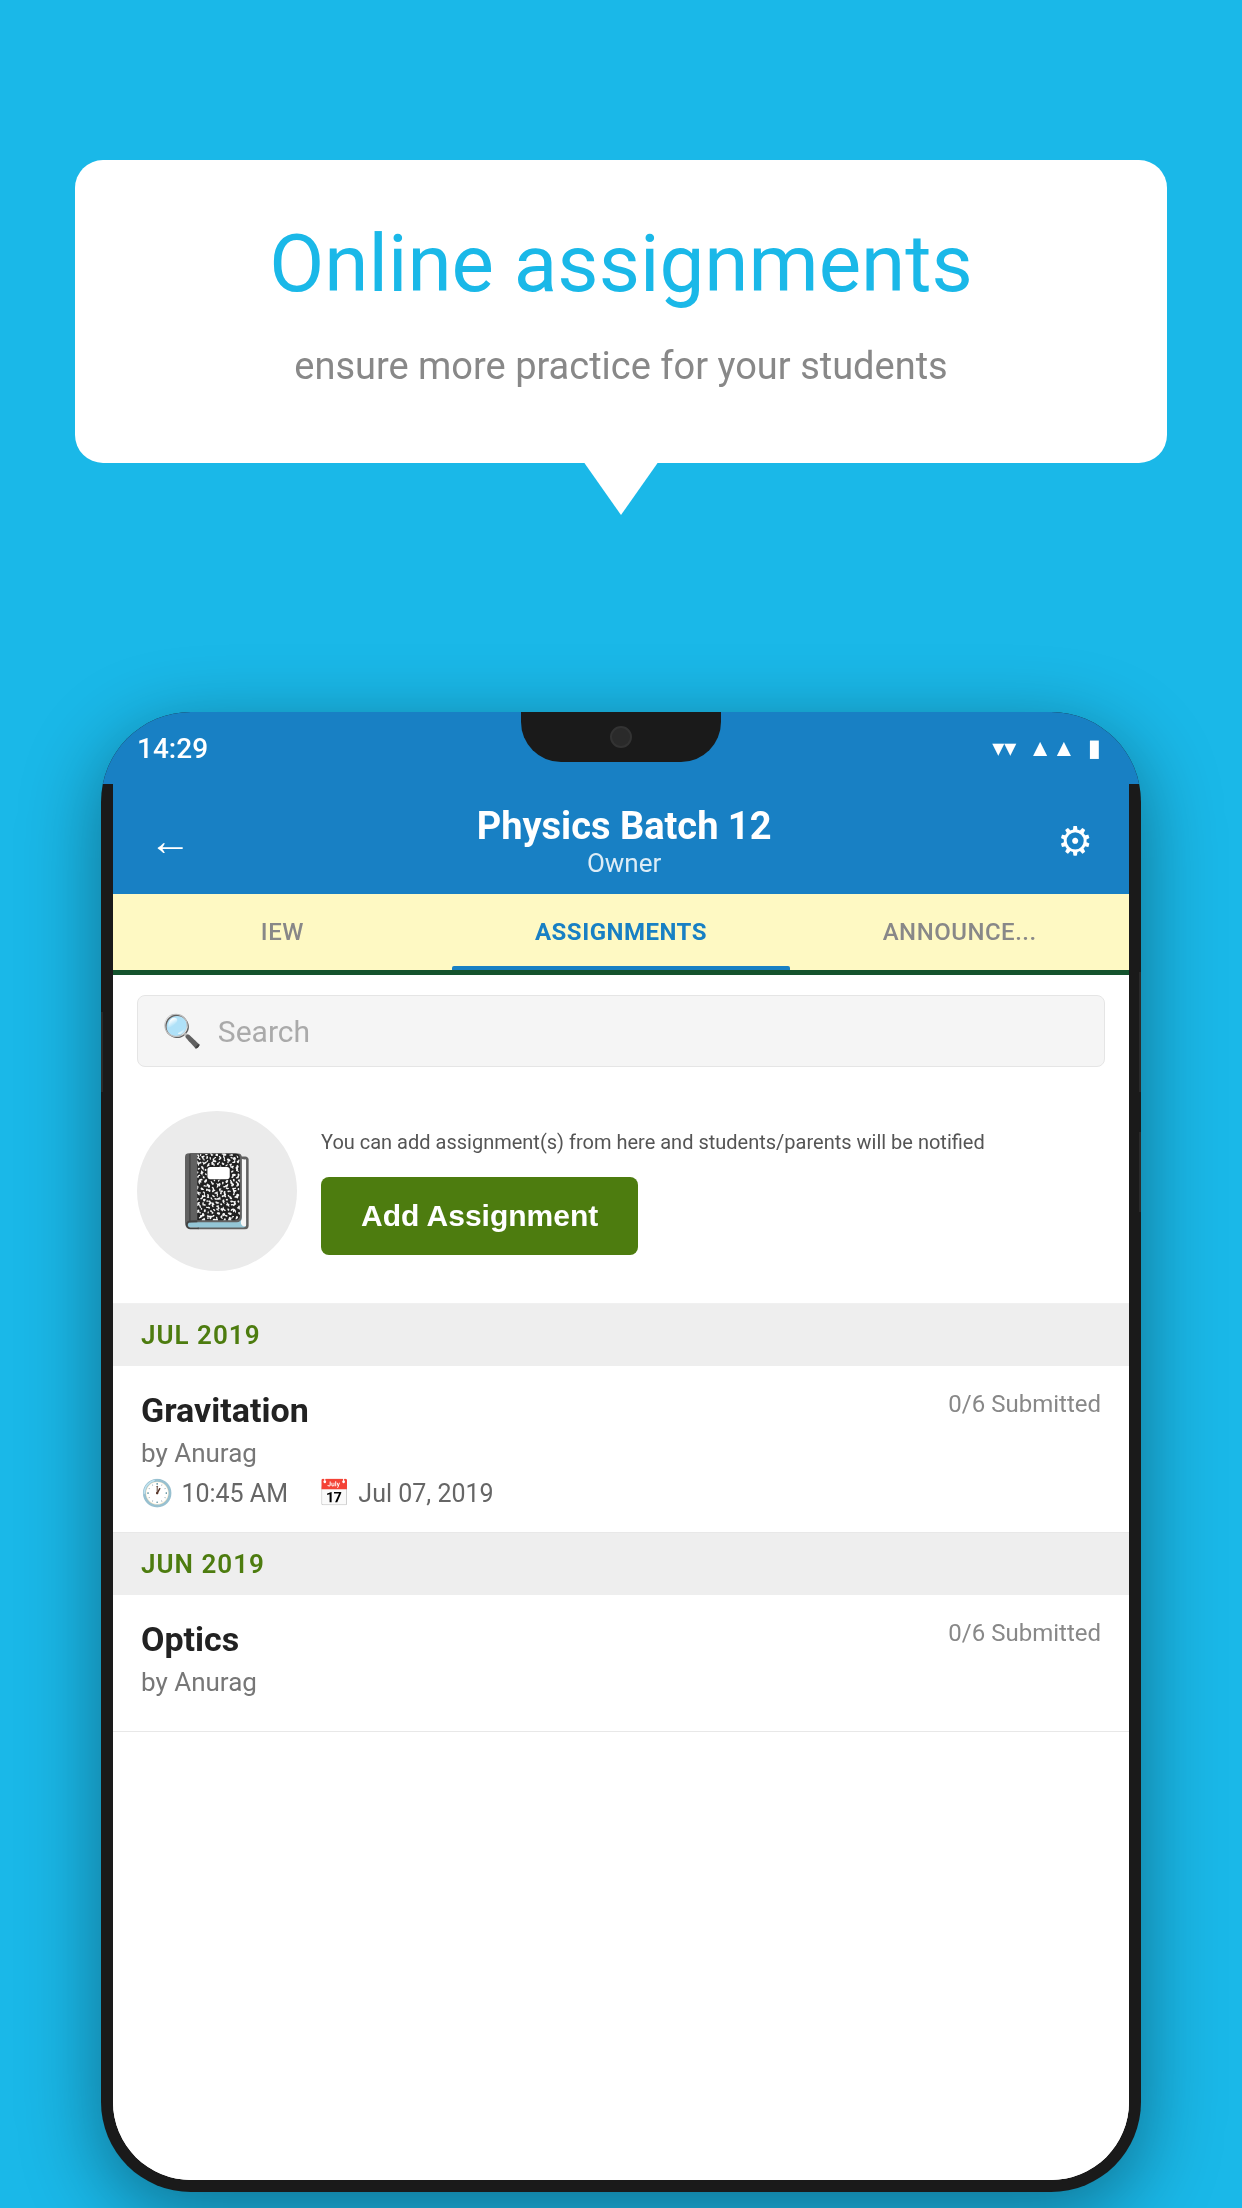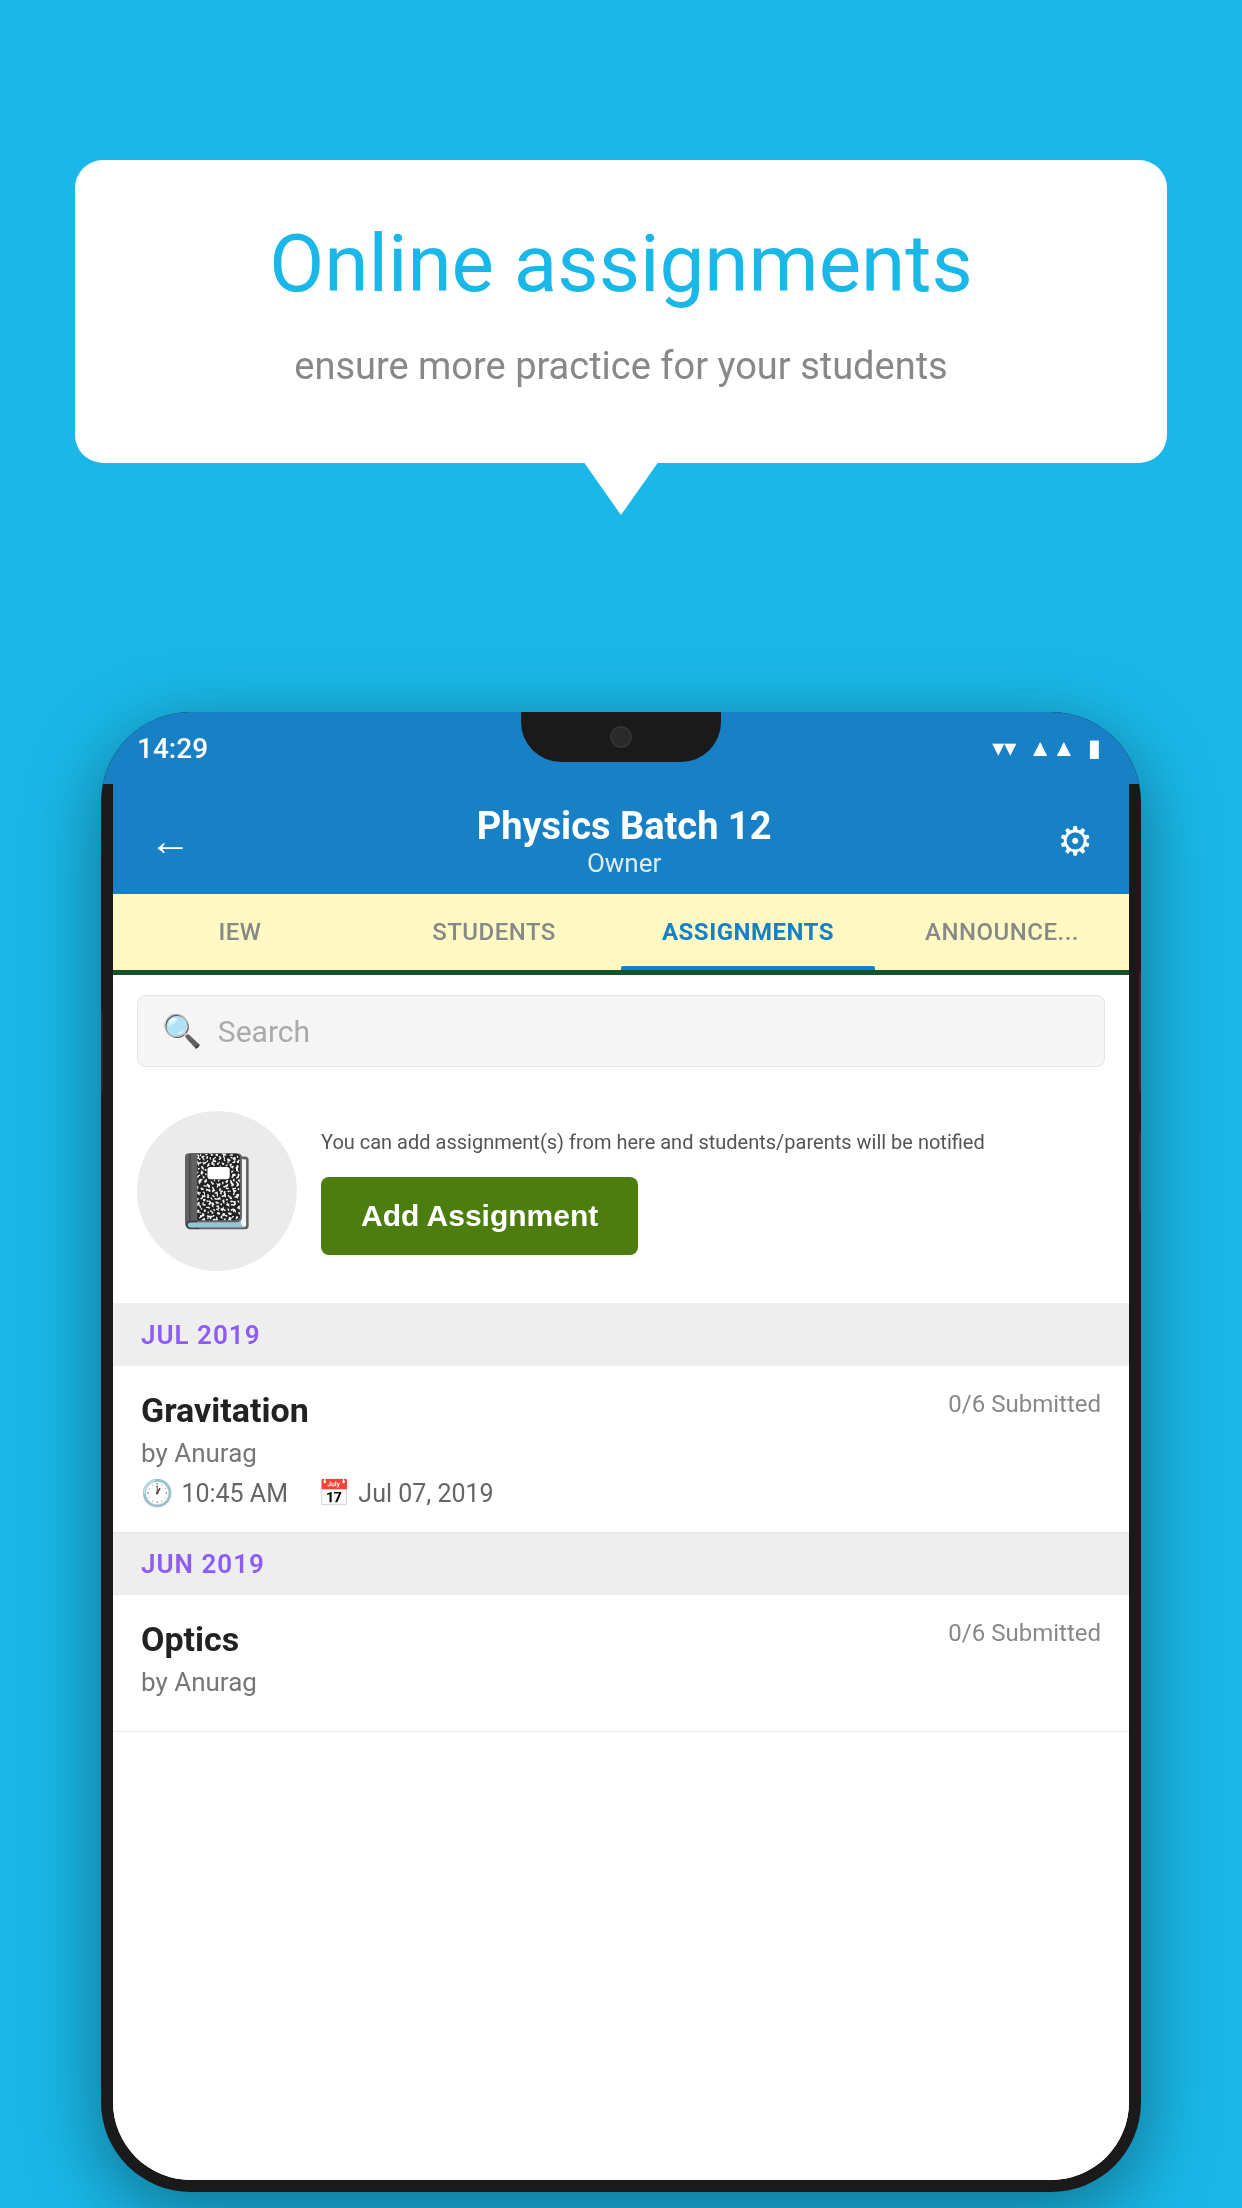--- a/index.html
+++ b/index.html
@@ -298,21 +298,21 @@
       font-weight: 600;
       cursor: pointer;
     }
 
     
     .month-header {
       background: #eeeeee;
       padding: 16px 28px;
       font-size: 26px;
       font-weight: 600;
-      color: #8b5cf6;
+      color: #4d7c0f;
       letter-spacing: 1px;
     }
 
     
     .assignment-item {
       background: white;
       padding: 24px 28px;
       border-bottom: 1px solid #e8e8e8;
     }
 
@@ -425,21 +425,20 @@
         <div class="back-btn">←</div>
         <div class="header-center">
           <div class="header-title">Physics Batch 12</div>
           <div class="header-subtitle">Owner</div>
         </div>
         <div class="settings-btn">⚙</div>
       </div>
 
       <div class="tabs-bar">
         <div class="tab-item">IEW</div>
-        <div class="tab-item">STUDENTS</div>
         <div class="tab-item active">ASSIGNMENTS</div>
         <div class="tab-item">ANNOUNCE...</div>
       </div>
 
       <div class="content-area">
 
         <div class="search-container">
           <div class="search-bar">
             <span class="search-icon-svg">🔍</span>
             <span class="search-text">Search</span>

